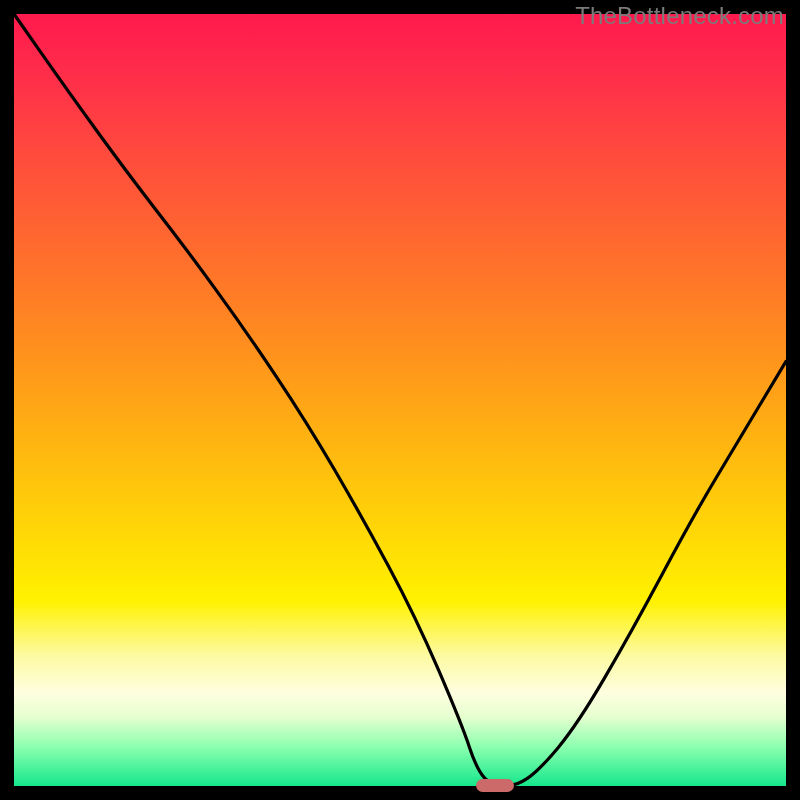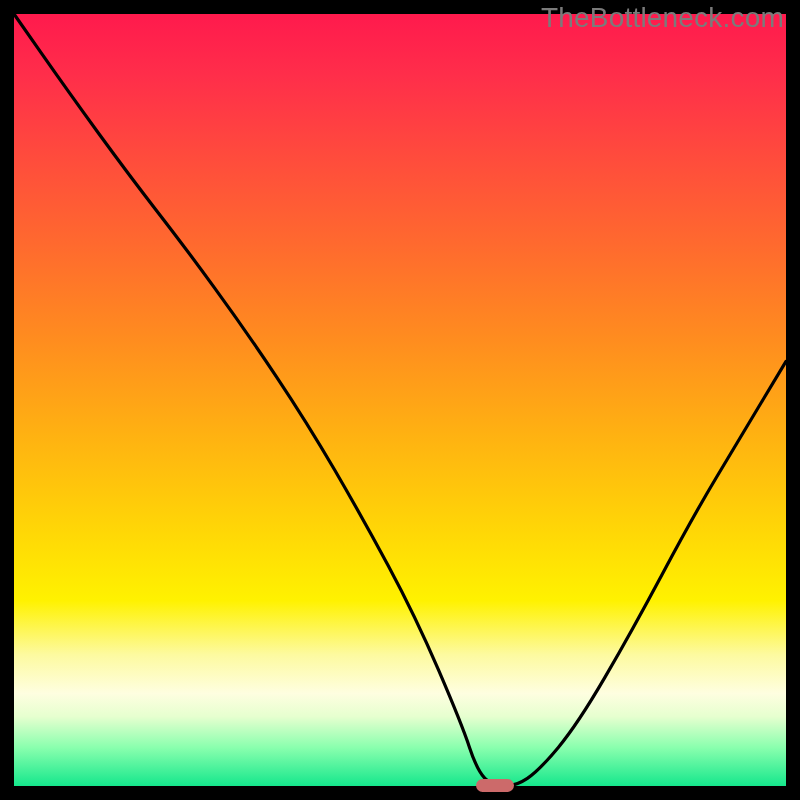--- a/index.html
+++ b/index.html
@@ -50,21 +50,21 @@
   .marker {
     position: absolute;
     border-radius: 9999px;
     background: #cc6a6a;
   }
   .watermark {
     position: absolute;
     top: 2px;
     right: 16px;
     color: #7b7b7b;
-    font-size: 28px;
+    font-size: 24px;
     font-weight: 400;
     letter-spacing: 0.2px;
   }
 </style>
 </head>
 <body>
 
 <div class="frame">
 
   <div class="plot-area"></div>

